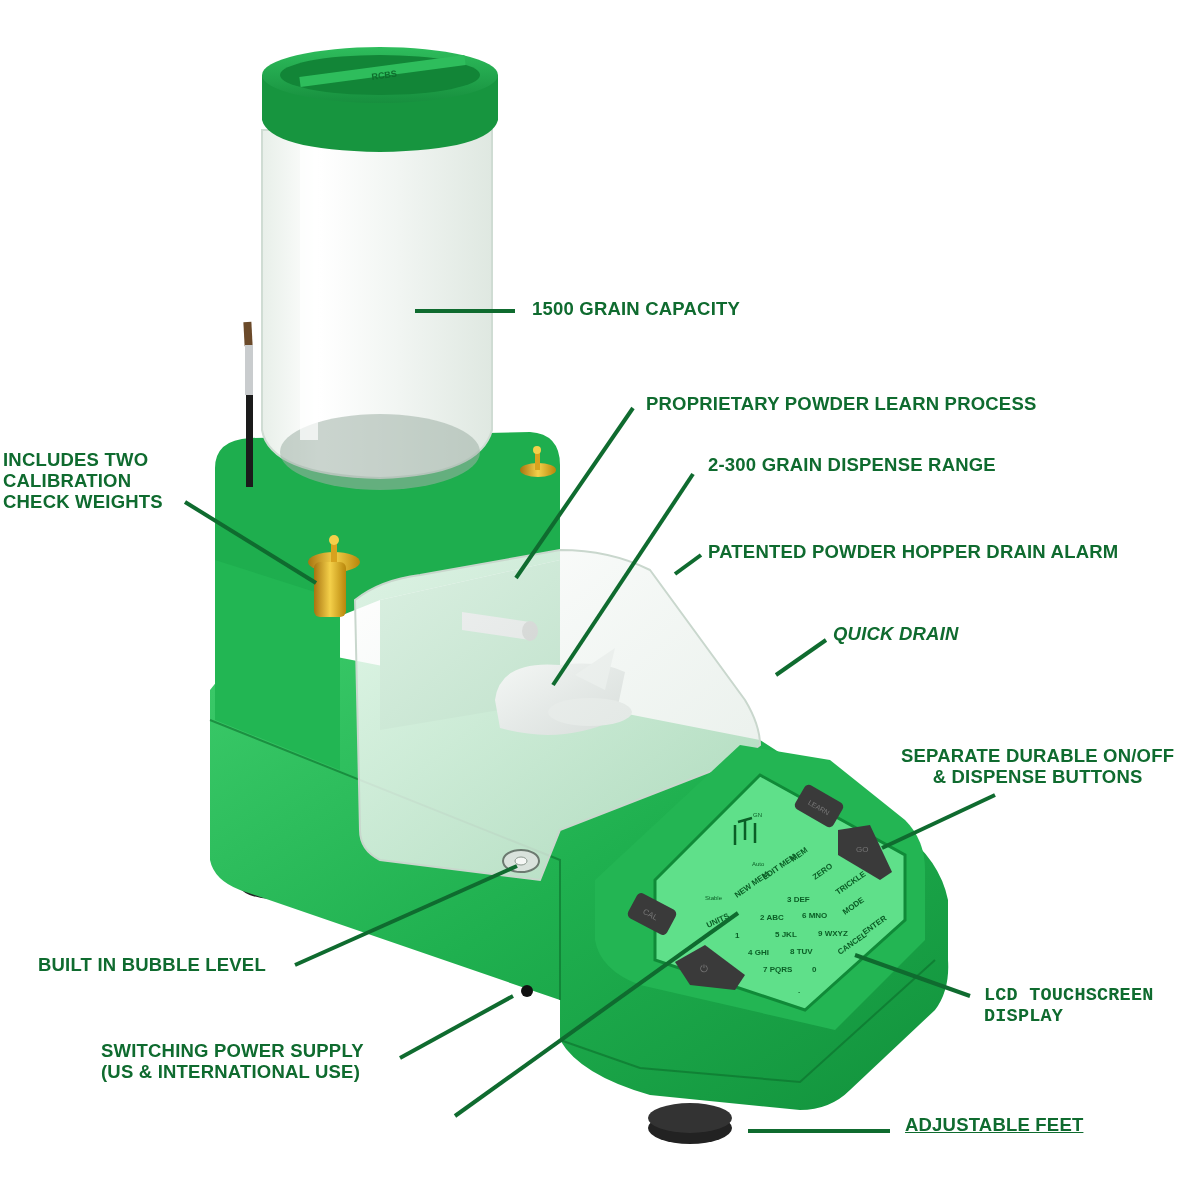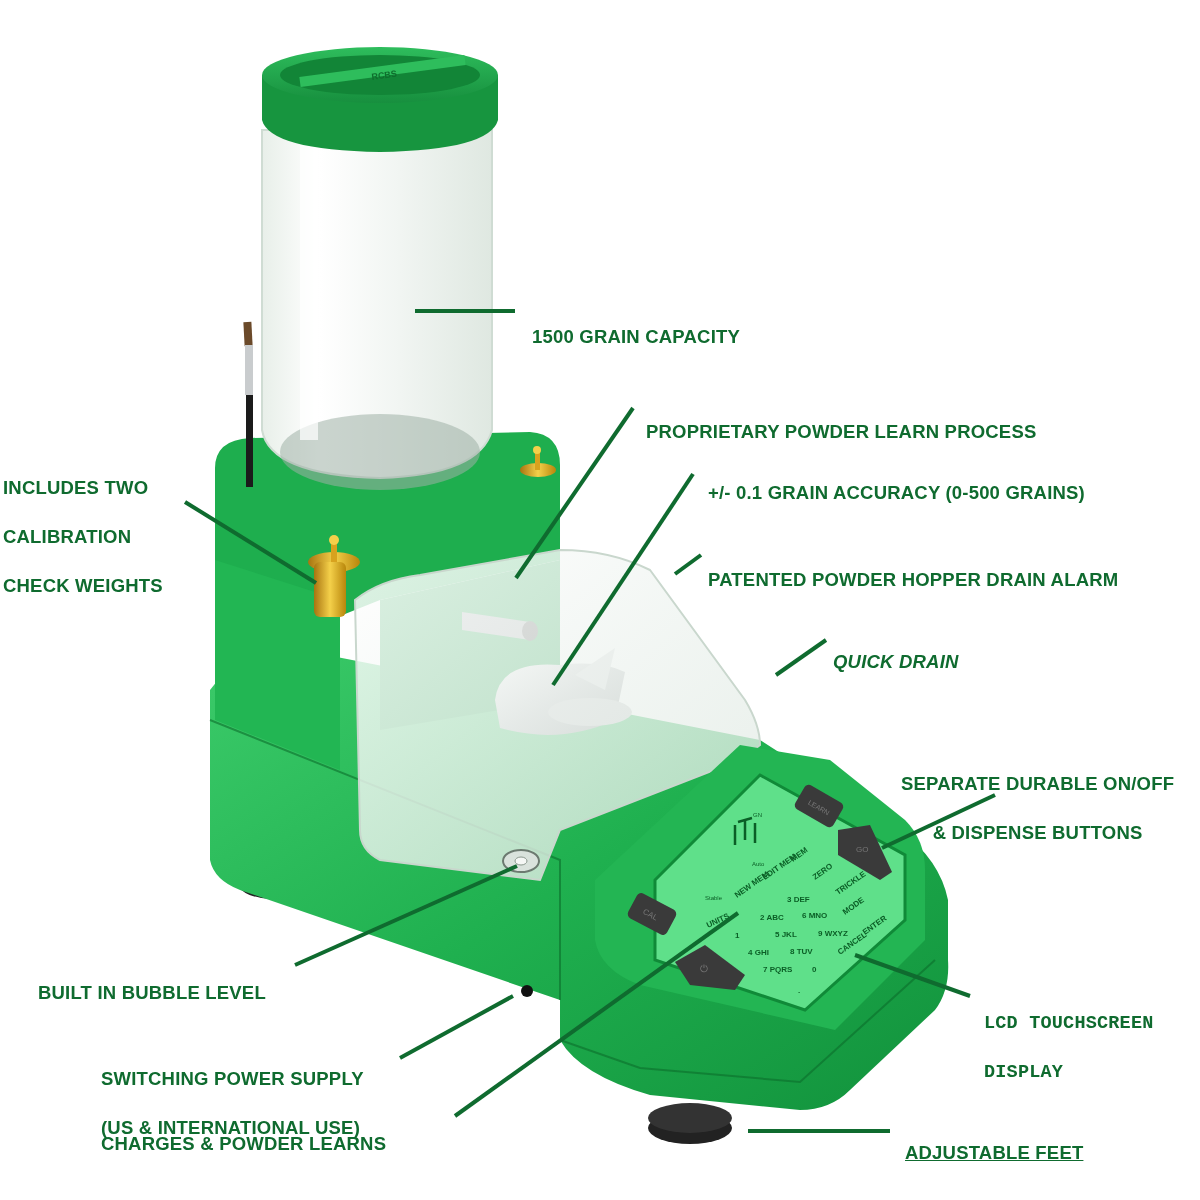--- a/index.html
+++ b/index.html
@@ -3,21 +3,21 @@
 <meta charset="utf-8">
 <style>
   html, body { margin: 0; padding: 0; background: #ffffff; }
   body { width: 1200px; height: 1200px; position: relative; overflow: hidden;
          font-family: "Liberation Sans", sans-serif; }
   .stage { position: absolute; left: 0; top: 0; width: 1200px; height: 1200px; }
   svg.product { position: absolute; left: 0; top: 0; }
   .label { position: absolute; color: #0f6b2f; font-weight: bold;
            font-size: 18.5px; line-height: 21px; letter-spacing: 0.2px;
            white-space: nowrap; text-transform: uppercase; }
-  .label span { display: block; margin-top: 28px; }
+  .label span { display: block; }
 </style>
 </head>
 <body>
 
 <div class="stage">
 
   <svg class="product" width="1200" height="1200" viewBox="0 0 1200 1200">
     <defs>
       <linearGradient id="gBody" x1="0" y1="0" x2="1" y2="1">
         <stop offset="0" stop-color="#3ccb6a"></stop>
@@ -188,21 +188,21 @@
   </div>
   <div class="label" style="left:646px; top:393px;">
     <span>PROPRIETARY POWDER LEARN PROCESS</span>
   </div>
   <div class="label" style="left:3px; top:449px;">
     <span>INCLUDES TWO</span>
     <span>CALIBRATION</span>
     <span>CHECK WEIGHTS</span>
   </div>
   <div class="label" style="left:708px; top:454px;">
-    <span>+/- 0.1 GRAIN ACCURACY (0-500 GRAINS)</span>
+    <span>2-300 GRAIN DISPENSE RANGE</span>
   </div>
   <div class="label" style="left:708px; top:541px;">
     <span>PATENTED POWDER HOPPER DRAIN ALARM</span>
   </div>
   <div class="label" style="left:833px; top:623px;font-style:italic;">
     <span>QUICK DRAIN</span>
   </div>
   <div class="label" style="left:901px; top:745px;text-align:center;">
     <span>SEPARATE DURABLE ON/OFF</span>
     <span>&amp; DISPENSE BUTTONS</span>
@@ -212,19 +212,18 @@
   </div>
   <div class="label" style="left:984px; top:985px;font-family:Liberation Mono, monospace;">
     <span>LCD TOUCHSCREEN</span>
     <span>DISPLAY</span>
   </div>
   <div class="label" style="left:101px; top:1040px;">
     <span>SWITCHING POWER SUPPLY</span>
     <span>(US &amp; INTERNATIONAL USE)</span>
   </div>
   <div class="label" style="left:101px; top:1105px;">
-    <span>CHARGES &amp; POWDER LEARNS</span>
   </div>
   <div class="label" style="left:905px; top:1114px;text-decoration:underline;">
     <span>ADJUSTABLE FEET</span>
   </div>
 
 </div>
 
 </body></html>

